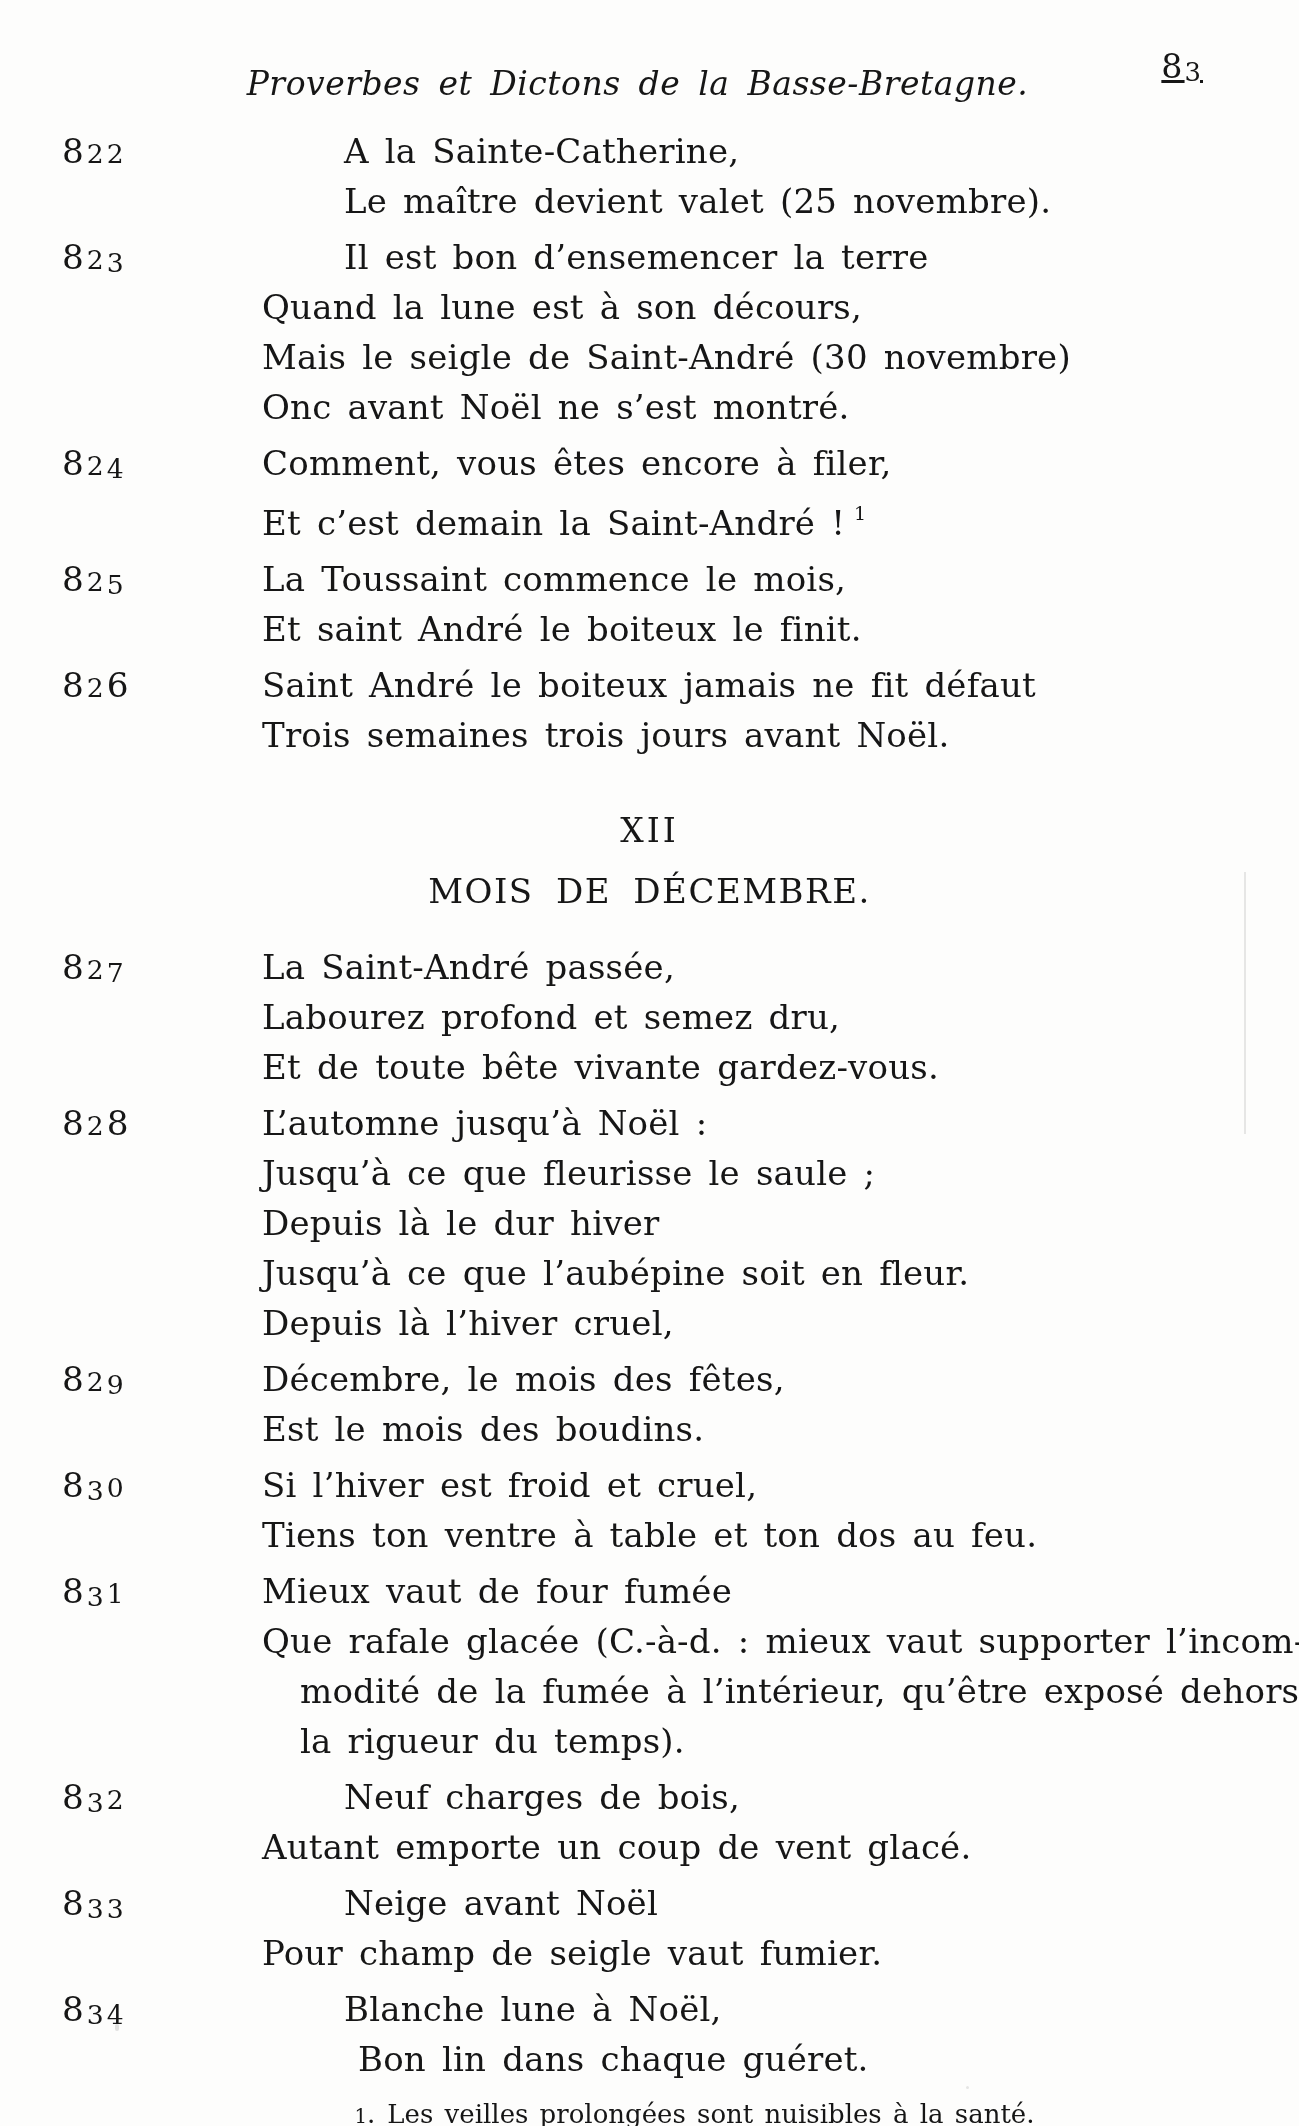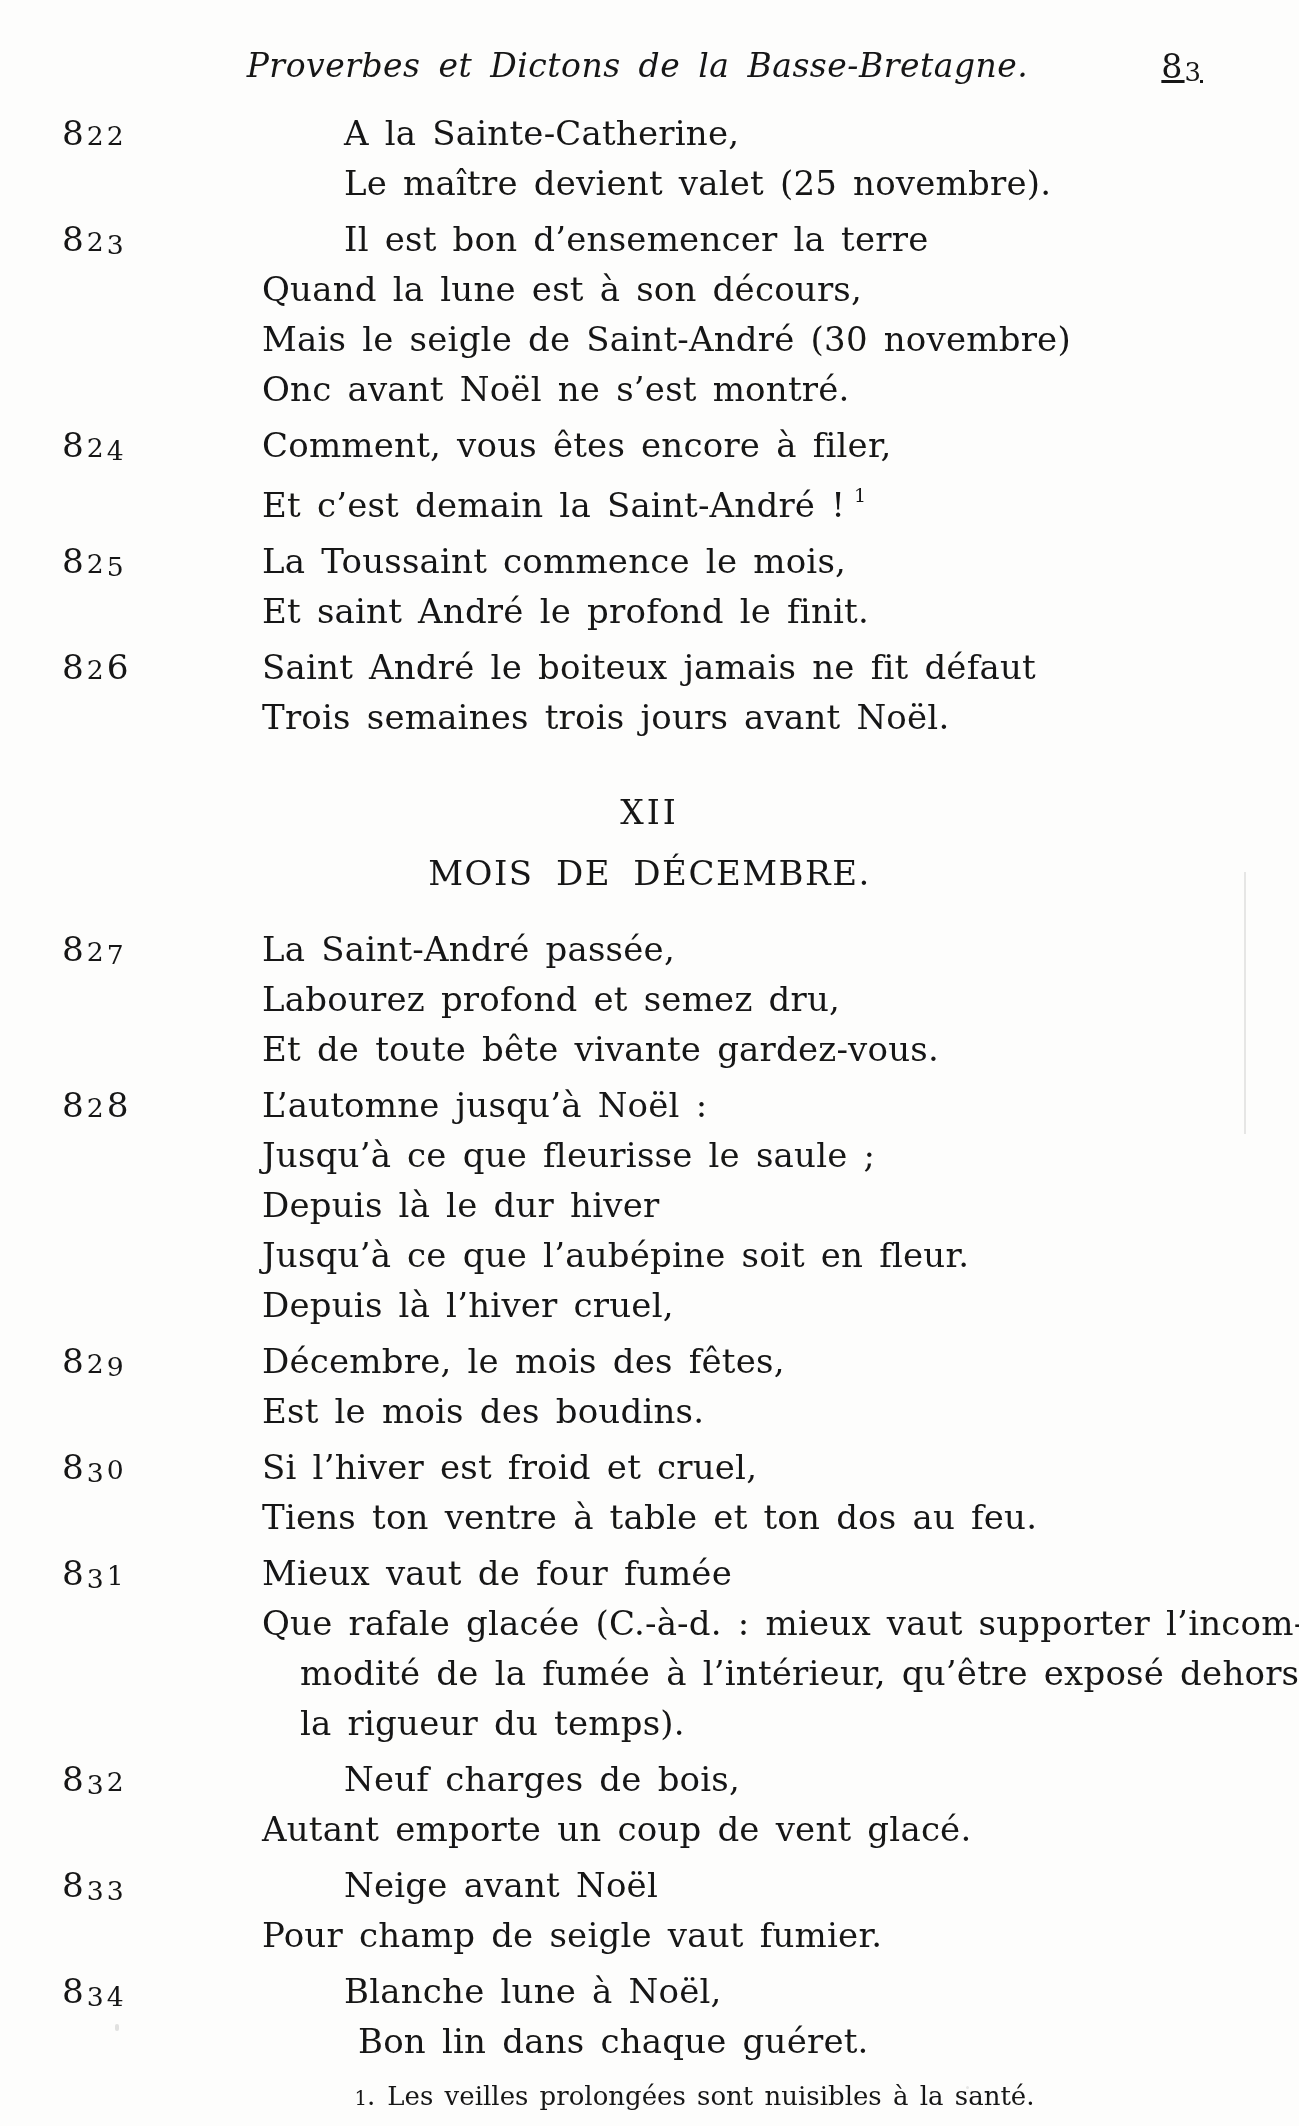--- a/index.html
+++ b/index.html
@@ -6,21 +6,21 @@
   .page {
     position:relative;
     width:1299px; height:2126px;
     margin:0 auto;
     background:#fdfdfc;
     color:#161616;
     font-family:"DejaVu Serif","Liberation Serif",serif;
     overflow:hidden;
   }
   
-  .header { position:relative; padding-top:40px; height:60px; }
+  .header { position:relative; padding-top:58px; height:60px; }
   .running-title {
     text-align:center; font-style:italic;
     font-size:33px; line-height:52px;
     word-spacing:7px; letter-spacing:.5px;
     transform:translateX(-12px);
   }
   .page-number {
     position:absolute; right:96px; top:40px;
     font-size:34px; line-height:52px; letter-spacing:2px;text-decoration:underline;
   }
@@ -98,21 +98,21 @@
         <div class="line">Onc avant Noël ne s’est montré.</div>
       </div>
       <div class="entry">
         <span class="entry-number osnum"><span class="da">8</span><span class="dx">2</span><span class="dd">4</span></span>
         <div class="line">Comment, vous êtes encore à filer,</div>
         <div class="line">Et c’est demain la Saint-André !<sup class="fnref">1</sup></div>
       </div>
       <div class="entry">
         <span class="entry-number osnum"><span class="da">8</span><span class="dx">2</span><span class="dd">5</span></span>
         <div class="line">La Toussaint commence le mois,</div>
-        <div class="line">Et saint André le profond le finit.</div>
+        <div class="line">Et saint André le boiteux le finit.</div>
       </div>
       <div class="entry">
         <span class="entry-number osnum"><span class="da">8</span><span class="dx">2</span><span class="da">6</span></span>
         <div class="line">Saint André le boiteux jamais ne fit défaut</div>
         <div class="line">Trois semaines trois jours avant Noël.</div>
       </div>
     </div>
 
   <div class="section">
     <div class="section-numeral">XII</div>

